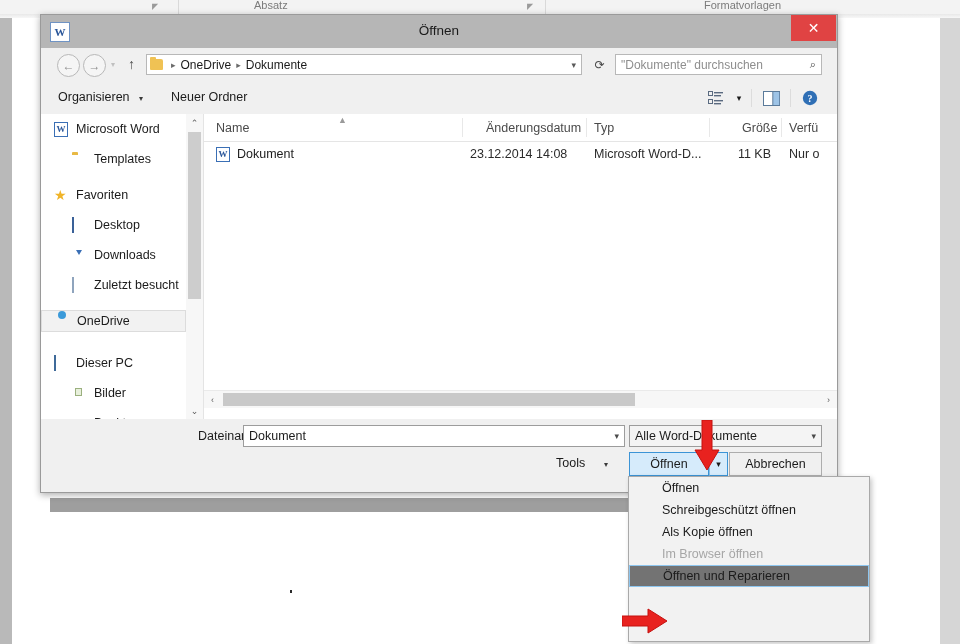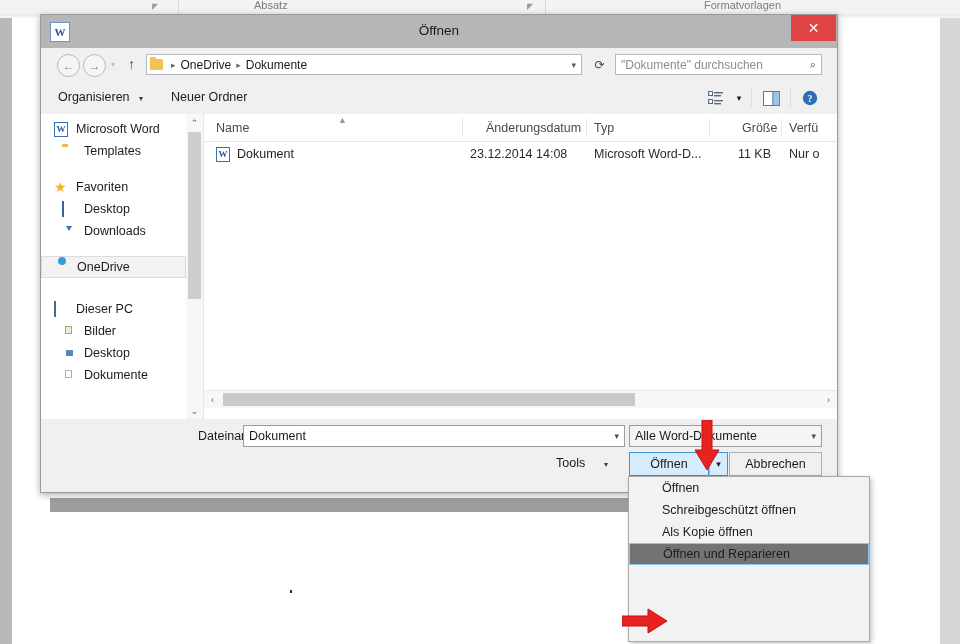--- a/index.html
+++ b/index.html
@@ -148,21 +148,21 @@
   }
   .sidebar{
     position:absolute;left:0;top:0;width:145px;height:305px;
     background:#ffffff;border-right:1px solid #e2e2e2;overflow:hidden;
   }
   .side-row{
     position:relative;height:22px;display:flex;align-items:center;
     font-size:12.5px;color:#1b1b1b;white-space:nowrap;
   }
   .side-row.lvl0{padding-left:13px;}
-  .side-row.lvl1{padding-left:21px;}
+  .side-row.lvl1{padding-left:31px;margin-top:8px;}
   .side-row.sel{background:#f2f2f2;border:1px solid #dcdcdc;box-sizing:border-box;}
   .side-icon{width:17px;height:15px;margin-right:5px;flex:none;position:relative;}
   .spacer{height:14px;}
   .ico-folder{
     width:13px;height:11px;background:#f3c85e;border-radius:1px 2px 1px 1px;
     margin-top:2px;
   }
   .ico-folder:before{
     content:"";position:absolute;left:0;top:0px;width:6px;height:3px;
     background:#e8b944;border-radius:1px 1px 0 0;
@@ -468,20 +468,24 @@
         <span class="side-icon ico-star">★</span>
         <span>Favoriten</span>
       </div>
       <div class="side-row lvl1">
         <span class="side-icon"><span class="ico-desktop"></span></span>
         <span>Desktop</span>
       </div>
       <div class="side-row lvl1">
         <span class="side-icon"><span class="ico-dl"></span></span>
         <span>Downloads</span>
+      </div>
+      <div class="side-row lvl1">
+        <span class="side-icon"><span class="ico-recent"></span></span>
+        <span>Zuletzt besucht</span>
       </div>
       <div class="spacer"></div>
       <div class="side-row lvl0 sel">
         <span class="side-icon"><span class="ico-cloud"></span></span>
         <span>OneDrive</span>
       </div>
       <div class="spacer" style="height:20px"></div>
       <div class="side-row lvl0">
         <span class="side-icon"><span class="ico-pc"></span></span>
         <span>Dieser PC</span>
@@ -562,20 +566,21 @@
     <div class="open-split">Öffnen</div>
     <div class="open-drop">▾</div>
     <div class="cancel-btn">Abbrechen</div>
   </div>
 </div>
 
 <div id="open-menu">
   <div class="mi">Öffnen</div>
   <div class="mi">Schreibgeschützt öffnen</div>
   <div class="mi">Als Kopie öffnen</div>
+  <div class="mi disabled">Im Browser öffnen</div>
   <div class="mi hl">Öffnen und Reparieren</div>
 </div>
 
 <svg class="arrow-down" viewBox="0 0 26 52">
   <path d="M8 0 H18 V30 H25 L13 50 L1 30 H8 Z" fill="#e8221f" stroke="#c4110f" stroke-width="1"></path>
 </svg>
 <svg class="arrow-right" viewBox="0 0 46 26">
   <path d="M0 8 H26 V1 L45 13 L26 25 V18 H0 Z" fill="#e8221f" stroke="#c4110f" stroke-width="1"></path>
 </svg>
 

